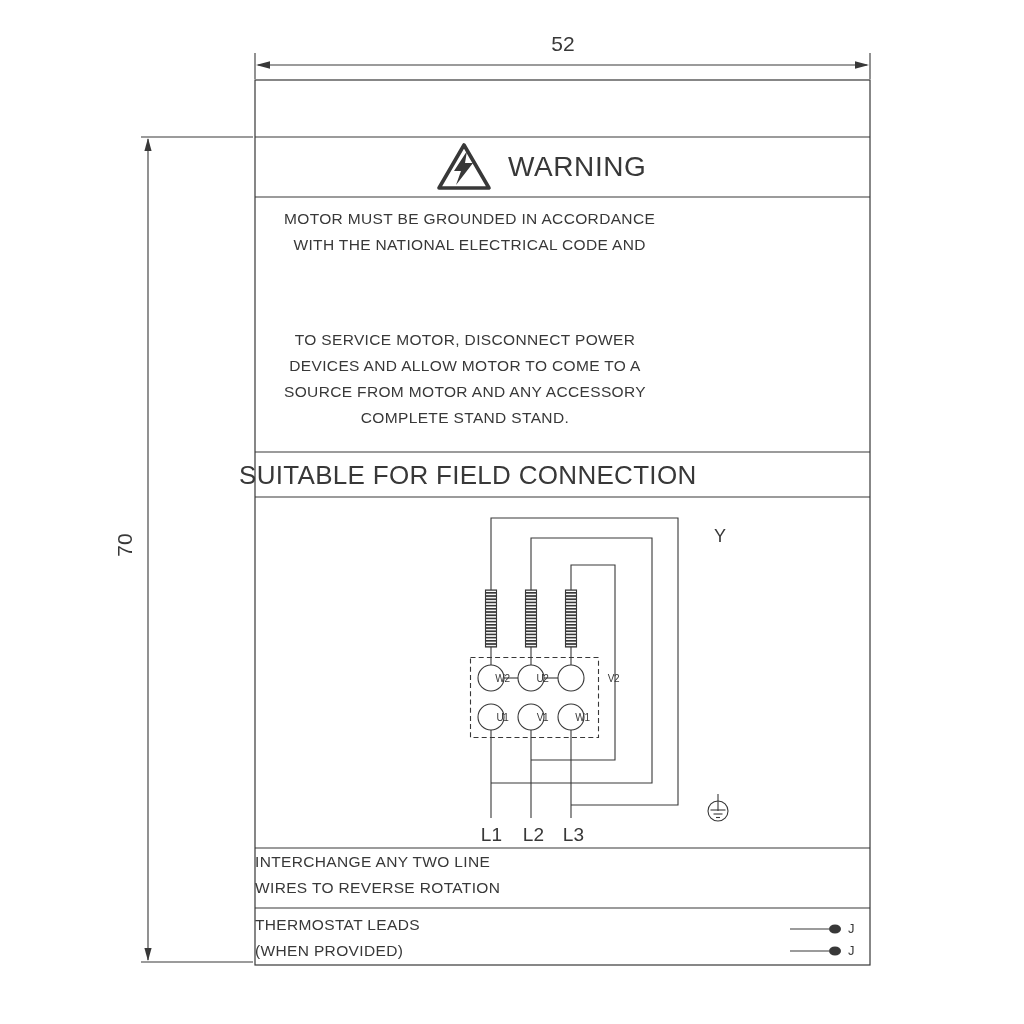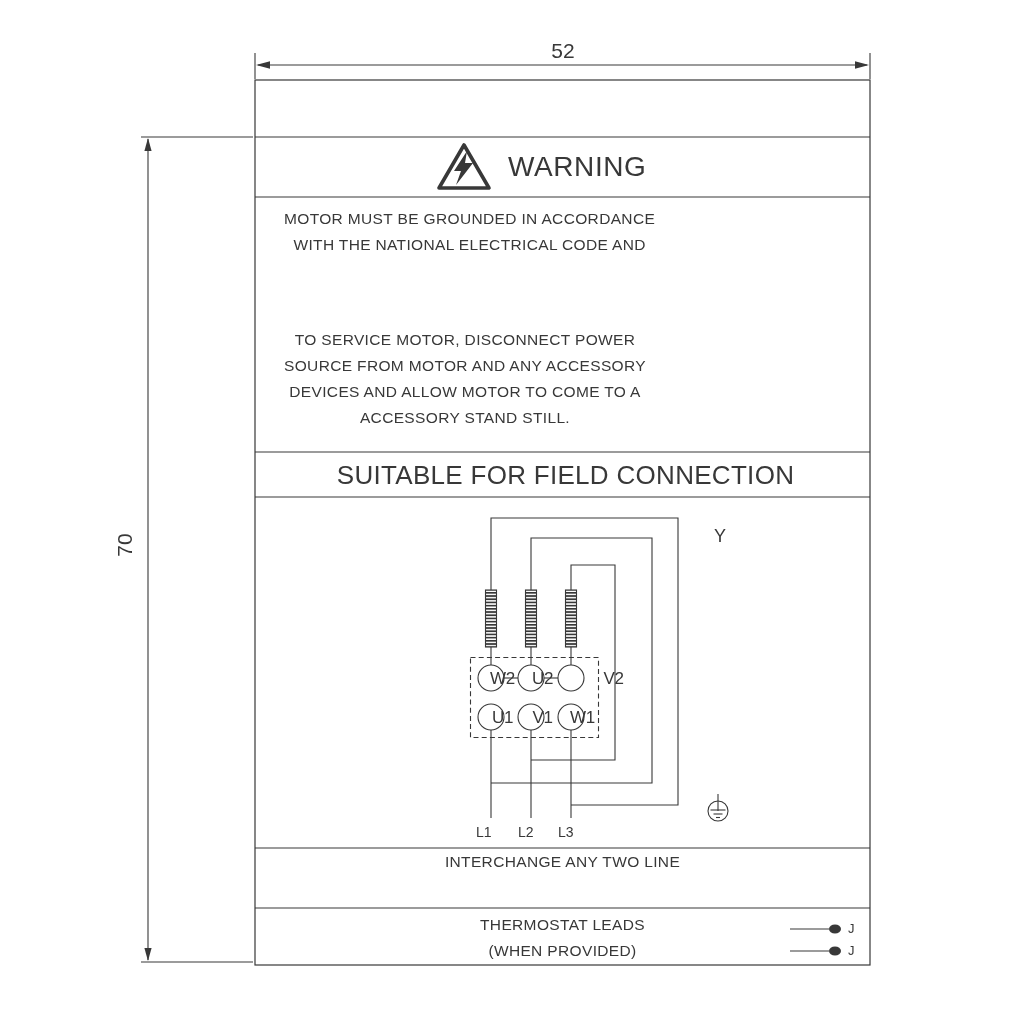--- a/index.html
+++ b/index.html
@@ -2,29 +2,29 @@
 <html><head>
 <meta charset="utf-8">
 <style>
   * { margin:0; padding:0; box-sizing:border-box; }
   html,body { width:1024px; height:1024px; background:#ffffff; }
   body { font-family:"Liberation Sans", sans-serif; color:#383838; position:relative; overflow:hidden; }
   #linework { position:absolute; left:0; top:0; }
   .txt { position:absolute; white-space:pre; color:#383838; }
   .dim { font-size:21px; }
   .dim-v { left:101px; top:531px; width:48px; height:28px; line-height:28px; text-align:center; transform:rotate(-90deg); }
-  .dim-h { left:533px; top:32px; width:60px; text-align:center;margin-top:7px; }
+  .dim-h { left:533px; top:32px; width:60px; text-align:center; }
   .warn-title { left:508px; top:151px; font-size:28px; letter-spacing:.6px; }
   .para { position:absolute; left:284px;text-align:center; }
   .para div { font-size:15.5px; letter-spacing:.35px; line-height:26px; }
-  .suitable { left:255px; top:460px; width:621px; text-align:center; font-size:26px; letter-spacing:.3px; }
+  .suitable { left:239px; top:460px; width:621px; text-align:left; font-size:26px; letter-spacing:.3px; }
   .ylab { left:714px; top:526px; font-size:18px; }
-  .term { position:absolute; width:51px; text-align:center; font-size:17px; line-height:13px; letter-spacing:-0.3px; }
-  .lead { position:absolute; width:26px; text-align:left; font-size:14px; }
-  .centerblock { position:absolute; left:255px; width:615px; text-align:center; }
+  .term { position:absolute; width:51px; text-align:center; font-size:10px; line-height:13px; letter-spacing:-0.3px; }
+  .lead { position:absolute; width:26px; text-align:right; font-size:19px; }
+  .centerblock { position:absolute; left:255px; width:615px; text-align:left; }
   .centerblock div { font-size:15.5px; letter-spacing:.35px; line-height:26px; }
   .jlab { position:absolute; left:848px; font-size:13px; }
 </style>
 </head>
 <body>
 
 <svg id="linework" width="1024" height="1024" viewBox="0 0 1024 1024">
   <defs>
     <pattern id="coilHatch" width="6" height="3.2" patternUnits="userSpaceOnUse">
       <rect width="6" height="3.2" fill="#ffffff"></rect>
@@ -121,42 +121,43 @@
 
 <div class="txt warn-title">WARNING</div>
 
 <div class="para" style="top:206px">
   <div>MOTOR MUST BE GROUNDED IN ACCORDANCE</div>
   <div>WITH THE NATIONAL ELECTRICAL CODE AND</div>
 </div>
 
 <div class="para" style="top:327px">
   <div>TO SERVICE MOTOR, DISCONNECT POWER</div>
+  <div>DEVICES AND ALLOW MOTOR TO COME TO A</div>
   <div>SOURCE FROM MOTOR AND ANY ACCESSORY</div>
-  <div>DEVICES AND ALLOW MOTOR TO COME TO A</div>
-  <div>ACCESSORY STAND STILL.</div>
+  <div>COMPLETE STAND STAND.</div>
 </div>
 
 <div class="txt suitable">SUITABLE FOR FIELD CONNECTION</div>
 
 <div class="txt ylab">Y</div>
 
 <div class="term" style="left:477px;top:671.5px">W2</div>
 <div class="term" style="left:517px;top:671.5px">U2</div>
 <div class="term" style="left:588px;top:671.5px">V2</div>
 <div class="term" style="left:477px;top:710.5px">U1</div>
 <div class="term" style="left:517px;top:711px">V1</div>
 <div class="term" style="left:557px;top:710.5px">W1</div>
 
 <div class="lead" style="left:476px;top:824px">L1</div>
 <div class="lead" style="left:518px;top:824px">L2</div>
 <div class="lead" style="left:558px;top:824px">L3</div>
 
 <div class="centerblock" style="top:849px">
   <div>INTERCHANGE ANY TWO LINE</div>
+  <div>WIRES TO REVERSE ROTATION</div>
 </div>
 
 <div class="centerblock" style="top:912px">
   <div>THERMOSTAT LEADS</div>
   <div>(WHEN PROVIDED)</div>
 </div>
 
 <div class="jlab" style="top:921px">J</div>
 <div class="jlab" style="top:943px">J</div>
 

